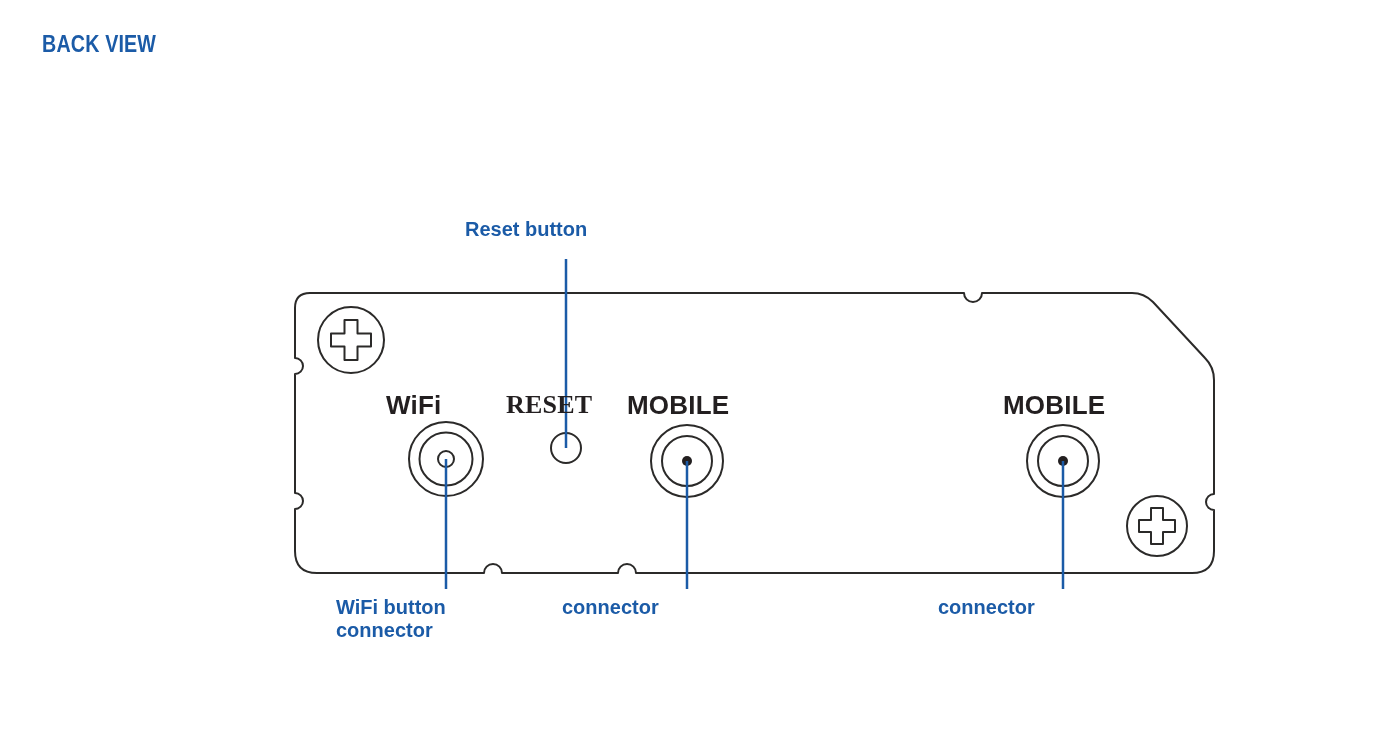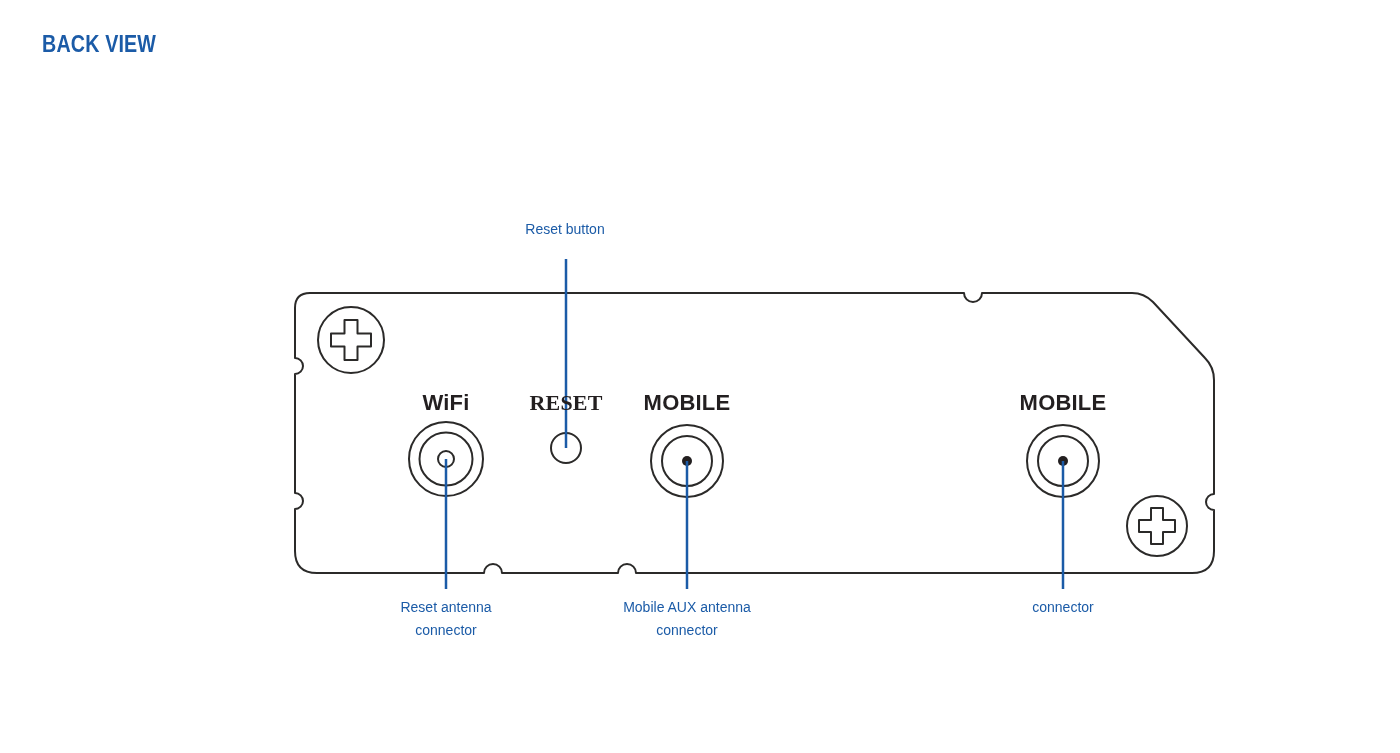--- a/index.html
+++ b/index.html
@@ -49,31 +49,31 @@
     stroke:none;
   }
   .annot-line{
     stroke:var(--accent);
     stroke-width:2.5;
     fill:none;
   }
   .port-label{
     position:absolute;
     width:120px;
-    text-align:center;
-    font-size:22px;
+    text-align:left;
+    font-size:26px;
     font-weight:700;
     color:var(--label-dark);
     letter-spacing:0.2px;
   }
   .annot-label{
     position:absolute;
-    text-align:center;
-    font-size:14px;
-    font-weight:400;
+    text-align:left;
+    font-size:20px;
+    font-weight:700;
     line-height:23px;
     color:var(--accent);
   }
 </style>
 </head>
 <body>
 
 <div class="stage">
 
   <h1 class="page-title">BACK VIEW</h1>
@@ -130,26 +130,25 @@
   </svg>
 
   <div class="port-label" style="left:386px; top:390px;">WiFi</div>
   <div class="port-label" style="left:506px; top:390px;font-family:Liberation Serif, serif;">RESET</div>
   <div class="port-label" style="left:627px; top:390px;">MOBILE</div>
   <div class="port-label" style="left:1003px; top:390px;">MOBILE</div>
 
   <div class="annot-label" style="left:465px; top:218px; width:200px;">Reset button</div>
 
   <div class="annot-label" style="left:336px; top:596px; width:220px;">
-    <div>Reset antenna</div>
+    <div>WiFi button</div>
     <div>connector</div>
   </div>
 
   <div class="annot-label" style="left:562px; top:596px; width:250px;">
-    <div>Mobile AUX antenna</div>
     <div>connector</div>
   </div>
 
   <div class="annot-label" style="left:938px; top:596px; width:250px;">
     <div>connector</div>
   </div>
 
 </div>
 
 </body></html>

